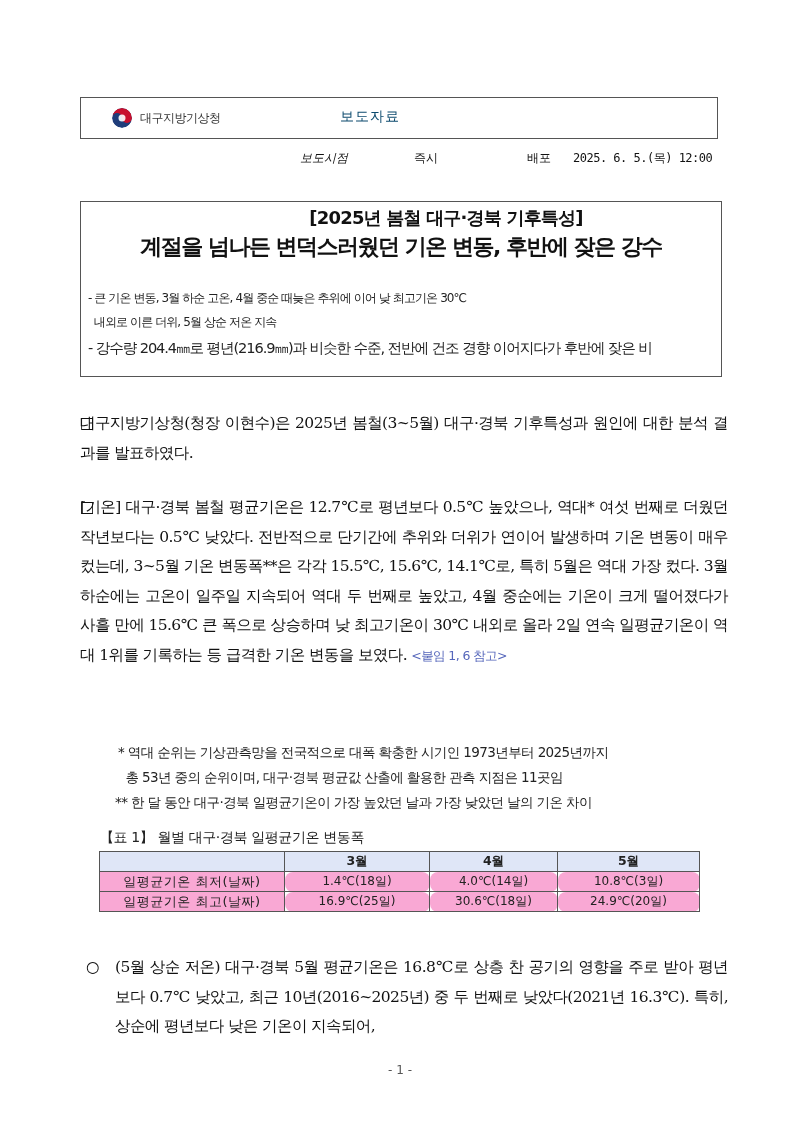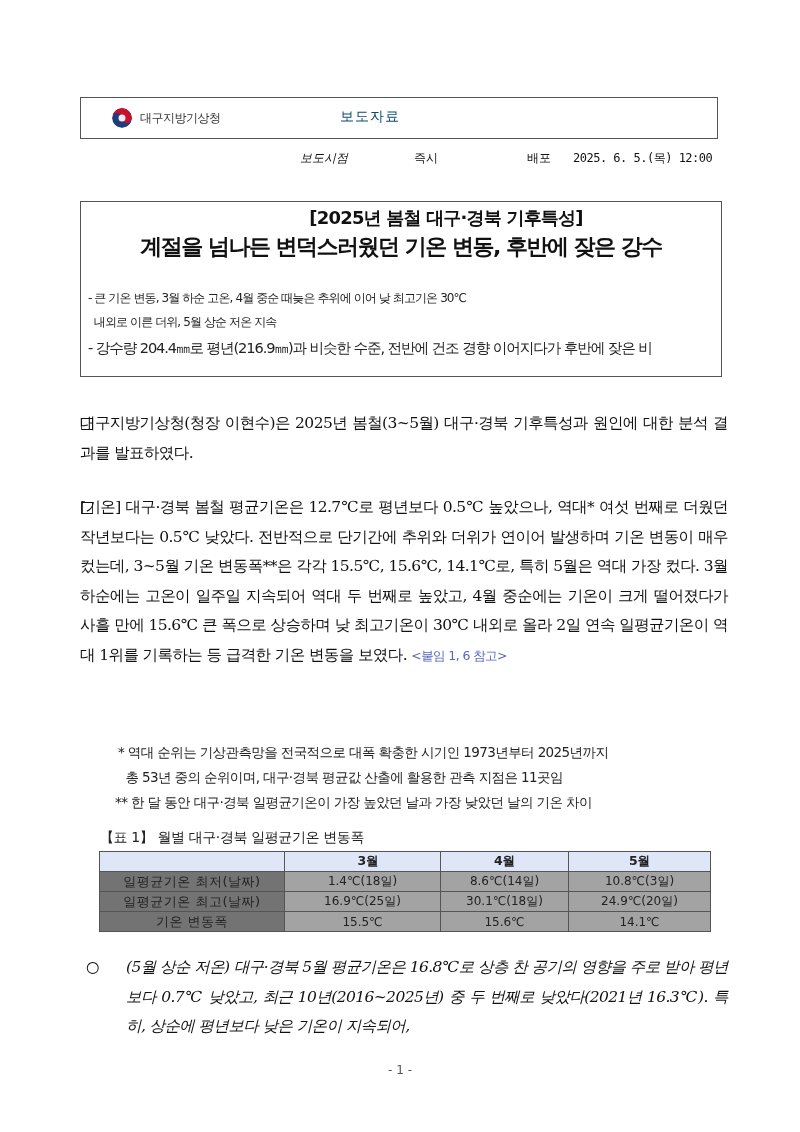--- a/index.html
+++ b/index.html
@@ -26,22 +26,22 @@
     .para .bullet { position: absolute; left: 0; top: 0; width: 16px; }
     .para .text { text-align: justify; text-align-last: left; }
     .ref-note { color: #5566bb; font-family: "DejaVu Sans", sans-serif; font-size: 12.5px; }
     .footnote { left: 118px; width: 612px; font-size: 13.5px; line-height: 25px; letter-spacing: -0.6px; color: #222; white-space: nowrap; }
 
     
     #table-caption { left: 100px; top: 829px; font-size: 14px; letter-spacing: -0.4px; color: #222; }
     #temp-table { left: 99px; top: 851px; border-collapse: collapse; font-size: 12px; color: #222; }
     #temp-table td, #temp-table th { border: 1px solid #555; height: 19px; padding: 0; text-align: center; }
     #temp-table th { background: #dfe6f7; font-weight: bold; font-size: 12.5px; }
-    #temp-table td.row-label { background: #737373; font-size: 13px; letter-spacing: 0.5px; }
-    #temp-table td.cell { background: #a3a3a3; }
+    #temp-table td.row-label { background: #f9a8d4; font-size: 13px; letter-spacing: 0.5px; }
+    #temp-table td.cell { background: #f9a8d4; border-radius: 8px; }
 
     #page-number { left: 0; width: 800px; top: 1063px; text-align: center; font-size: 12px; color: #555; }
   </style>
 </head>
 <body>
 
 <div id="header-box" class="abs"></div>
 <div id="logo" class="abs">
   <svg width="20" height="20" viewBox="0 0 20 20">
     <circle cx="10" cy="10" r="10" fill="#1f3d7a"></circle>
@@ -76,43 +76,37 @@
 
 <div class="abs footnote" style="top:740px;">* 역대 순위는 기상관측망을 전국적으로 대폭 확충한 시기인 1973년부터 2025년까지</div>
 <div class="abs footnote" style="top:765px; white-space:pre;">  총 53년 중의 순위이며, 대구·경북 평균값 산출에 활용한 관측 지점은 11곳임</div>
 <div class="abs footnote" style="top:790px; left:115px;">** 한 달 동안 대구·경북 일평균기온이 가장 높았던 날과 가장 낮았던 날의 기온 차이</div>
 
 <div id="table-caption" class="abs">【표 1】 월별 대구·경북 일평균기온 변동폭</div>
 <table id="temp-table" class="abs">
   <tbody>
       <tr>
     <th style="width:184px;"></th>
-    <th style="width:144px;padding-left:11px;">3월</th>
+    <th style="width:144px;">3월</th>
     <th style="width:127px;">4월</th>
     <th style="width:141px;">5월</th>
   </tr>
   <tr>
     <td class="row-label">일평균기온 최저(날짜)</td>
     <td class="cell">1.4℃(18일)</td>
-    <td class="cell">8.6℃(14일)</td>
+    <td class="cell">4.0℃(14일)</td>
     <td class="cell">10.8℃(3일)</td>
   </tr>
   <tr>
     <td class="row-label">일평균기온 최고(날짜)</td>
     <td class="cell">16.9℃(25일)</td>
-    <td class="cell">30.1℃(18일)</td>
+    <td class="cell">30.6℃(18일)</td>
     <td class="cell">24.9℃(20일)</td>
-  </tr>
-  <tr>
-    <td class="row-label">기온 변동폭</td>
-    <td class="cell">15.5℃</td>
-    <td class="cell">15.6℃</td>
-    <td class="cell">14.1℃</td>
   </tr>
 </tbody>
   </table>
 
 <div class="abs para" style="top:953px; left:86px; width:642px;">
   <span class="bullet">○</span>
-  <div class="text" style="margin-left:40px;font-style:italic;">(5월 상순 저온) 대구·경북 5월 평균기온은 16.8℃로 상층 찬 공기의 영향을 주로 받아 평년보다 0.7℃ 낮았고, 최근 10년(2016~2025년) 중 두 번째로 낮았다(2021년 16.3℃). 특히, 상순에 평년보다 낮은 기온이 지속되어,</div>
+  <div class="text" style="margin-left:29px;">(5월 상순 저온) 대구·경북 5월 평균기온은 16.8℃로 상층 찬 공기의 영향을 주로 받아 평년보다 0.7℃ 낮았고, 최근 10년(2016~2025년) 중 두 번째로 낮았다(2021년 16.3℃). 특히, 상순에 평년보다 낮은 기온이 지속되어,</div>
 </div>
 
 <div id="page-number" class="abs">- 1 -</div>
 
 </body></html>

